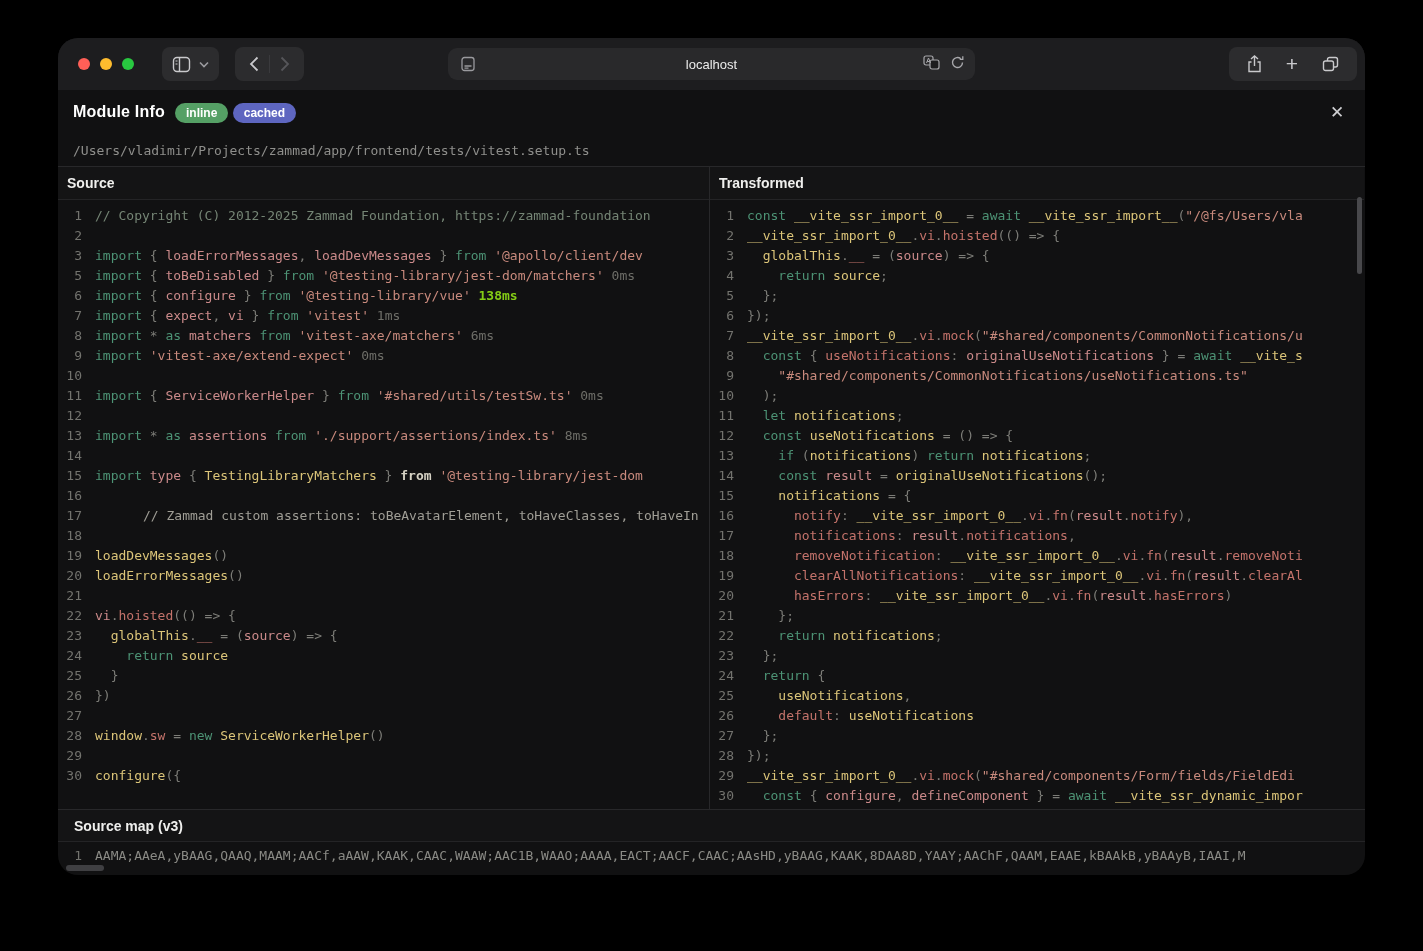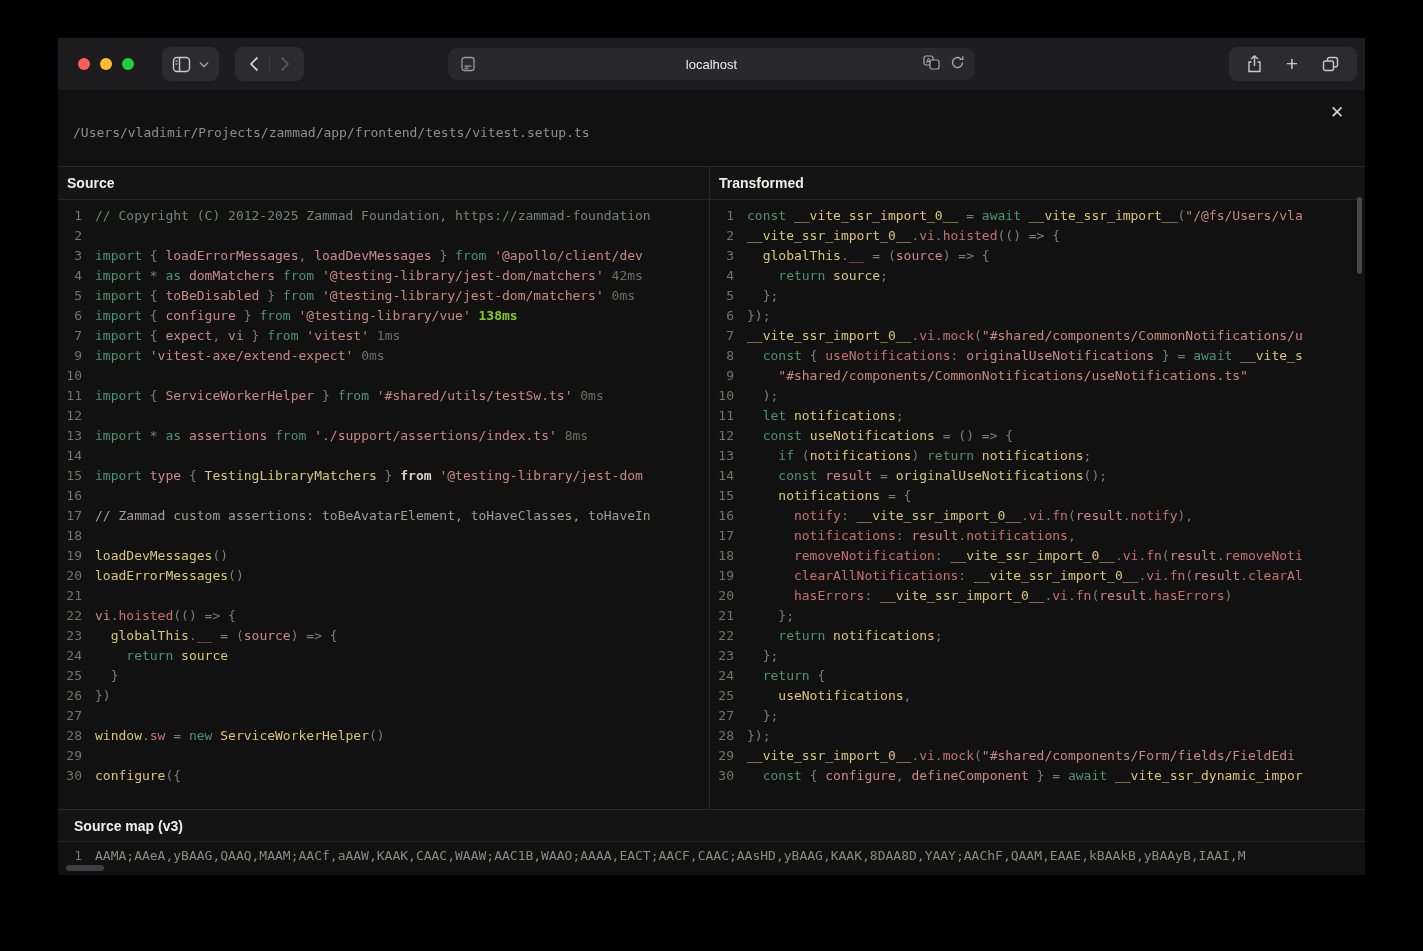--- a/index.html
+++ b/index.html
@@ -1,19 +1,19 @@
 <!DOCTYPE html>
 <html><head>
 <meta charset="utf-8">
 <style>
   * { margin:0; padding:0; box-sizing:border-box; }
   html,body { width:1423px; height:951px; background:#000; overflow:hidden;
               font-family:"Liberation Sans", sans-serif; }
   .window { position:absolute; left:58px; top:38px; width:1307px; height:837px;
-            background:#111112; border-radius:0; overflow:hidden; }
+            background:#111112; border-radius:20px; overflow:hidden; }
 
   
   .toolbar { position:relative; height:52px; background:#1d1d1f; display:flex; align-items:center; }
   .tl-wrap { display:flex; gap:10px; padding-left:20px; }
   .tl-dot { width:12px; height:12px; border-radius:50%; }
   .tb-group { height:34px; background:#2c2c2e; border-radius:8px; display:flex;
               align-items:center; margin-left:28px; }
   .tb-group svg { display:block; }
   .sb-group { padding:0 10px; gap:8px; }
   .nav-group { padding:0 4px; margin-left:16px; }
@@ -51,21 +51,21 @@
   .code-line { height:20px; line-height:20px; white-space:pre; overflow:hidden; }
   .ln { display:inline-block; width:24px; text-align:right; margin-right:13px;
         color:#73736e; padding-left:6px; }
   .tk-k  { color:#4d9375; }
   .tk-y  { color:#dcc579; }
   .tk-r  { color:#cb8a8a; }
   .tk-o  { color:#c4736b; }
   .tk-s  { color:#c98a7d; }
   .tk-p  { color:#7d7d78; }
   .tk-c  { color:#758575;text-align:center; }
-  .tk-c2 { color:#a09e96; }
+  .tk-c2 { color:#a09e96;margin-left:48px; }
   .tk-t  { color:#6e6e68; }
   .tk-to { color:#84cc16; font-weight:bold; }
   .tk-w  { color:#d6d2c4; font-weight:bold; }
 
   
   .smap { border-top:1px solid #28282a; }
   .smap-head { height:32px; display:flex; align-items:center; padding-left:16px;
                border-bottom:1px solid #242426; background:#141415; }
   .smap-head span { color:#efefed; font-size:14px; font-weight:bold; }
   .smap-line { height:22px; line-height:22px; white-space:pre; overflow:hidden;
@@ -145,39 +145,43 @@
       </svg>
       <span class="plus-glyph">+</span>
       <svg width="17" height="16" viewBox="0 0 17 16" fill="none" stroke="#c9c9cc" stroke-width="1.4">
         <rect x="5.5" y="1.5" width="10" height="9.5" rx="2"></rect>
         <rect x="1.5" y="5" width="10" height="9.5" rx="2" fill="#2c2c2e"></rect>
       </svg>
     </div>
   </div>
 
   <div class="mod-header">
+    <div class="mod-title-row">
+      <span class="mod-title">Module Info</span>
+      <span id="mod-badges"><span class="badge" style="background: rgb(85, 160, 101);">inline</span> <span class="badge" style="background: rgb(94, 102, 192);">cached</span> </span>
+    </div>
     <div class="close-btn">
       <span>✕</span>
     </div>
     <div class="mod-path">/Users/vladimir/Projects/zammad/app/frontend/tests/vitest.setup.ts</div>
   </div>
 
   <div class="panes">
     <div class="pane src">
       <div class="pane-head">
         <span>Source</span>
       </div>
       <div class="code" id="source-code">
           <div class="code-line"><span class="ln">1</span><span class="tk-c">// Copyright (C) 2012-2025 Zammad Foundation, https://zammad-foundation</span></div>
           <div class="code-line"><span class="ln">2</span></div>
           <div class="code-line"><span class="ln">3</span><span class="tk-k">import </span><span class="tk-p">{ </span><span class="tk-r">loadErrorMessages</span><span class="tk-p">, </span><span class="tk-r">loadDevMessages</span><span class="tk-p"> } </span><span class="tk-k">from </span><span class="tk-s">'@apollo/client/dev</span></div>
-          <div class="code-line"><span class="ln">4</span><span class="tk-k">import </span><span class="tk-p">* </span><span class="tk-k">as </span><span class="tk-r">domMatchers </span><span class="tk-k">from </span><span class="tk-s">'@testing-library/jest-dom/matchers' </span><span class="tk-t">42ms</span></div>
           <div class="code-line"><span class="ln">5</span><span class="tk-k">import </span><span class="tk-p">{ </span><span class="tk-r">toBeDisabled</span><span class="tk-p"> } </span><span class="tk-k">from </span><span class="tk-s">'@testing-library/jest-dom/matchers' </span><span class="tk-t">0ms</span></div>
           <div class="code-line"><span class="ln">6</span><span class="tk-k">import </span><span class="tk-p">{ </span><span class="tk-r">configure</span><span class="tk-p"> } </span><span class="tk-k">from </span><span class="tk-s">'@testing-library/vue' </span><span class="tk-to">138ms</span></div>
           <div class="code-line"><span class="ln">7</span><span class="tk-k">import </span><span class="tk-p">{ </span><span class="tk-r">expect</span><span class="tk-p">, </span><span class="tk-r">vi</span><span class="tk-p"> } </span><span class="tk-k">from </span><span class="tk-s">'vitest' </span><span class="tk-t">1ms</span></div>
+          <div class="code-line"><span class="ln">8</span><span class="tk-k">import </span><span class="tk-p">* </span><span class="tk-k">as </span><span class="tk-r">matchers </span><span class="tk-k">from </span><span class="tk-s">'vitest-axe/matchers' </span><span class="tk-t">6ms</span></div>
           <div class="code-line"><span class="ln">9</span><span class="tk-k">import </span><span class="tk-s">'vitest-axe/extend-expect' </span><span class="tk-t">0ms</span></div>
           <div class="code-line"><span class="ln">10</span></div>
           <div class="code-line"><span class="ln">11</span><span class="tk-k">import </span><span class="tk-p">{ </span><span class="tk-r">ServiceWorkerHelper</span><span class="tk-p"> } </span><span class="tk-k">from </span><span class="tk-s">'#shared/utils/testSw.ts' </span><span class="tk-t">0ms</span></div>
           <div class="code-line"><span class="ln">12</span></div>
           <div class="code-line"><span class="ln">13</span><span class="tk-k">import </span><span class="tk-p">* </span><span class="tk-k">as </span><span class="tk-r">assertions </span><span class="tk-k">from </span><span class="tk-s">'./support/assertions/index.ts' </span><span class="tk-t">8ms</span></div>
           <div class="code-line"><span class="ln">14</span></div>
           <div class="code-line"><span class="ln">15</span><span class="tk-k">import </span><span class="tk-r">type </span><span class="tk-p">{ </span><span class="tk-y">TestingLibraryMatchers</span><span class="tk-p"> } </span><span class="tk-w">from </span><span class="tk-s">'@testing-library/jest-dom</span></div>
           <div class="code-line"><span class="ln">16</span></div>
           <div class="code-line"><span class="ln">17</span><span class="tk-c2">// Zammad custom assertions: toBeAvatarElement, toHaveClasses, toHaveIn</span></div>
           <div class="code-line"><span class="ln">18</span></div>
@@ -218,20 +222,21 @@
           <div class="code-line"><span class="ln">16</span><span class="tk-p">      </span><span class="tk-o">notify</span><span class="tk-p">: </span><span class="tk-y">__vite_ssr_import_0__</span><span class="tk-p">.</span><span class="tk-o">vi</span><span class="tk-p">.</span><span class="tk-o">fn</span><span class="tk-p">(</span><span class="tk-r">result</span><span class="tk-p">.</span><span class="tk-o">notify</span><span class="tk-p">),</span></div>
           <div class="code-line"><span class="ln">17</span><span class="tk-p">      </span><span class="tk-o">notifications</span><span class="tk-p">: </span><span class="tk-r">result</span><span class="tk-p">.</span><span class="tk-o">notifications</span><span class="tk-p">,</span></div>
           <div class="code-line"><span class="ln">18</span><span class="tk-p">      </span><span class="tk-o">removeNotification</span><span class="tk-p">: </span><span class="tk-y">__vite_ssr_import_0__</span><span class="tk-p">.</span><span class="tk-o">vi</span><span class="tk-p">.</span><span class="tk-o">fn</span><span class="tk-p">(</span><span class="tk-r">result</span><span class="tk-p">.</span><span class="tk-o">removeNoti</span></div>
           <div class="code-line"><span class="ln">19</span><span class="tk-p">      </span><span class="tk-o">clearAllNotifications</span><span class="tk-p">: </span><span class="tk-y">__vite_ssr_import_0__</span><span class="tk-p">.</span><span class="tk-o">vi</span><span class="tk-p">.</span><span class="tk-o">fn</span><span class="tk-p">(</span><span class="tk-r">result</span><span class="tk-p">.</span><span class="tk-o">clearAl</span></div>
           <div class="code-line"><span class="ln">20</span><span class="tk-p">      </span><span class="tk-o">hasErrors</span><span class="tk-p">: </span><span class="tk-y">__vite_ssr_import_0__</span><span class="tk-p">.</span><span class="tk-o">vi</span><span class="tk-p">.</span><span class="tk-o">fn</span><span class="tk-p">(</span><span class="tk-r">result</span><span class="tk-p">.</span><span class="tk-o">hasErrors</span><span class="tk-p">)</span></div>
           <div class="code-line"><span class="ln">21</span><span class="tk-p">    };</span></div>
           <div class="code-line"><span class="ln">22</span><span class="tk-p">    </span><span class="tk-k">return </span><span class="tk-y">notifications</span><span class="tk-p">;</span></div>
           <div class="code-line"><span class="ln">23</span><span class="tk-p">  };</span></div>
           <div class="code-line"><span class="ln">24</span><span class="tk-p">  </span><span class="tk-k">return </span><span class="tk-p">{</span></div>
           <div class="code-line"><span class="ln">25</span><span class="tk-p">    </span><span class="tk-y">useNotifications</span><span class="tk-p">,</span></div>
+          <div class="code-line"><span class="ln">26</span><span class="tk-p">    </span><span class="tk-o">default</span><span class="tk-p">: </span><span class="tk-y">useNotifications</span></div>
           <div class="code-line"><span class="ln">27</span><span class="tk-p">  };</span></div>
           <div class="code-line"><span class="ln">28</span><span class="tk-p">});</span></div>
           <div class="code-line"><span class="ln">29</span><span class="tk-y">__vite_ssr_import_0__</span><span class="tk-p">.</span><span class="tk-o">vi</span><span class="tk-p">.</span><span class="tk-o">mock</span><span class="tk-p">(</span><span class="tk-s">"#shared/components/Form/fields/FieldEdi</span></div>
           <div class="code-line"><span class="ln">30</span><span class="tk-p">  </span><span class="tk-k">const </span><span class="tk-p">{ </span><span class="tk-r">configure</span><span class="tk-p">, </span><span class="tk-r">defineComponent</span><span class="tk-p"> } = </span><span class="tk-k">await </span><span class="tk-y">__vite_ssr_dynamic_impor</span></div>
         </div>
     </div>
   </div>
 
   <div class="smap">
     <div class="smap-head">

